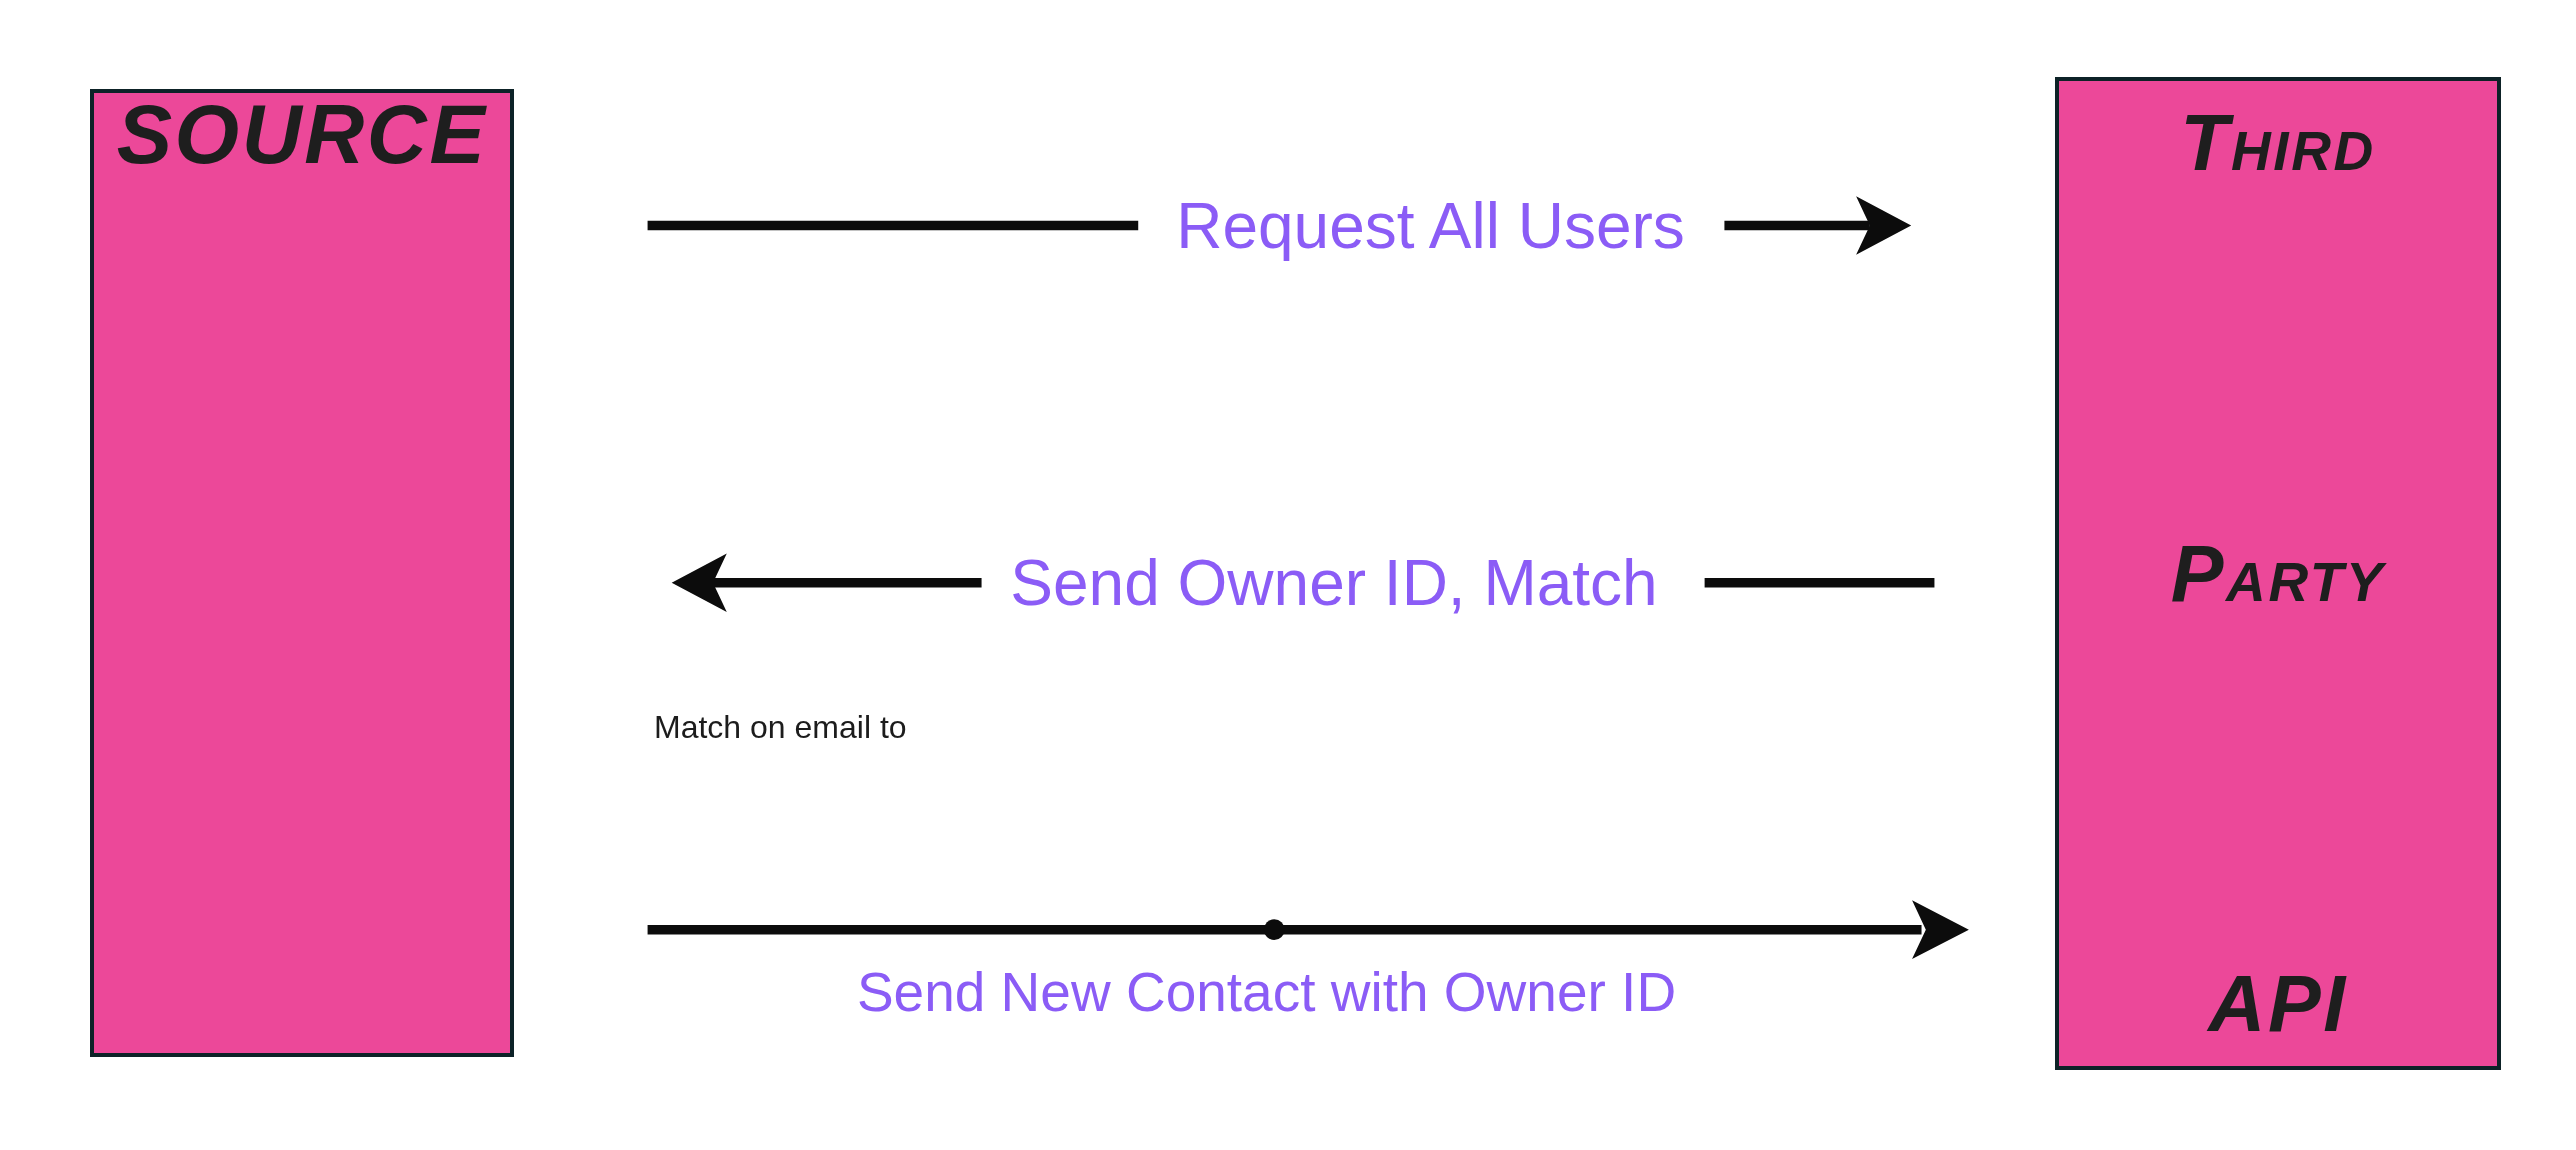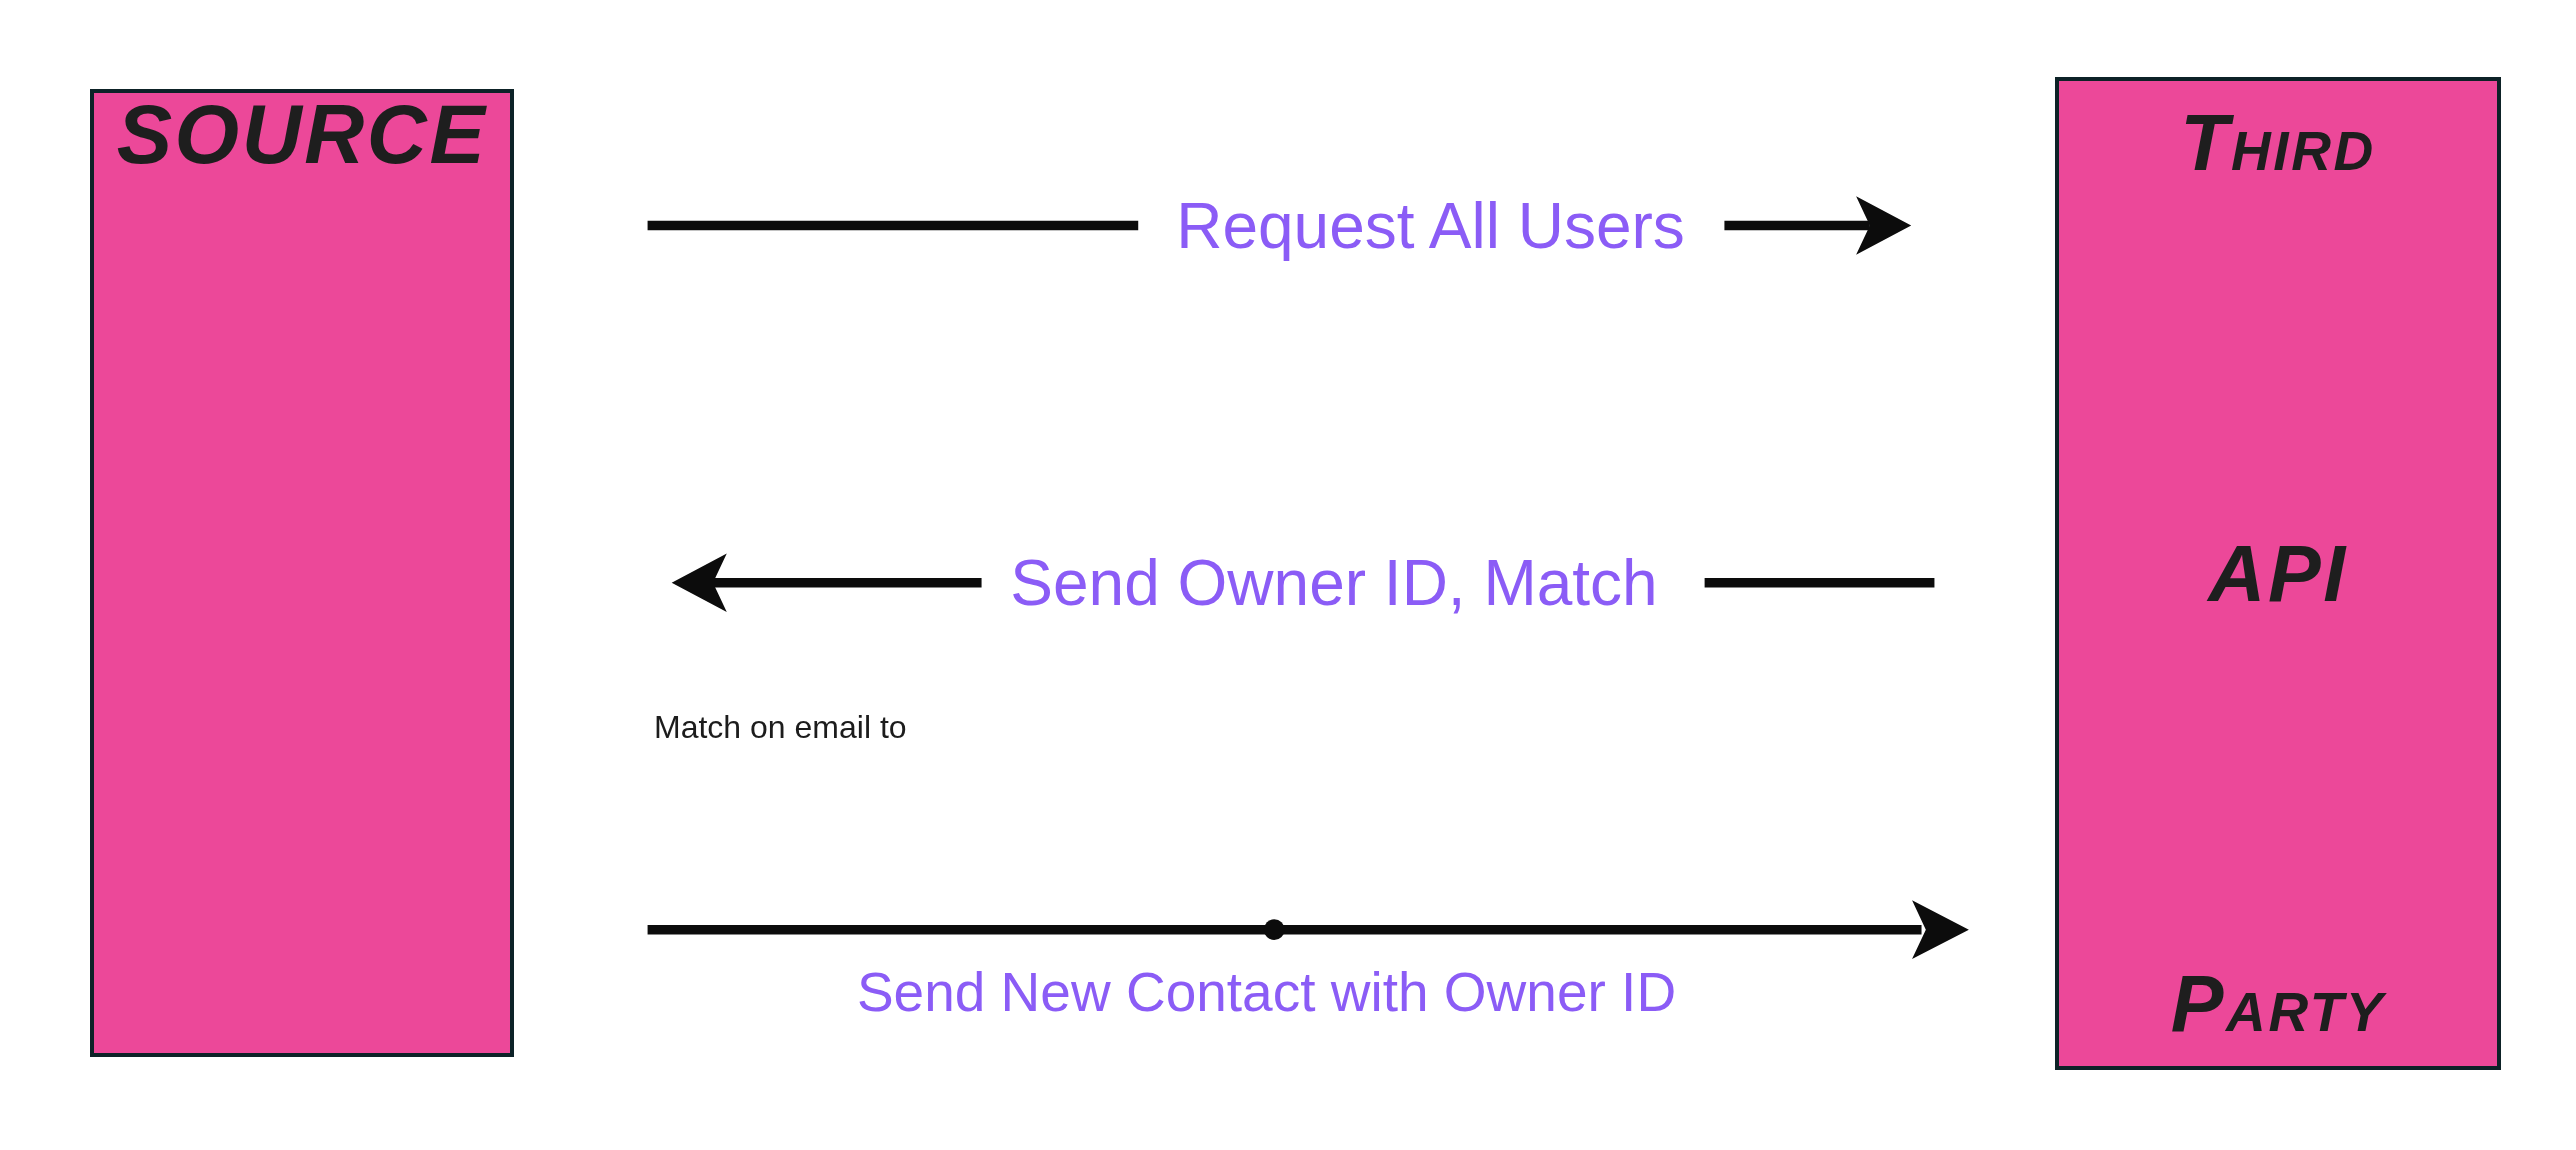--- a/index.html
+++ b/index.html
@@ -138,22 +138,22 @@
       <polygon points="2221,1046 2287,1080 2221,1114 2237,1080"></polygon>
     </g>
   </svg>
 
   <div class="actor-box" id="source-box">
     <span class="actor-label">SOURCE</span>
   </div>
 
   <div class="actor-box" id="third-party-box">
     <span class="actor-label">Third</span>
+    <span class="actor-label">Party</span>
     <span class="actor-label">API</span>
-    <span class="actor-label">Party</span>
   </div>
 
   <div class="msg-label" id="msg-1">Request All Users</div>
 
   <div class="msg-label" id="msg-2">Send Owner ID, Match</div>
 
   <div class="msg-label" id="msg-3">Send New Contact with Owner ID</div>
 
   <div class="note">
     <div>Match on email to</div>

